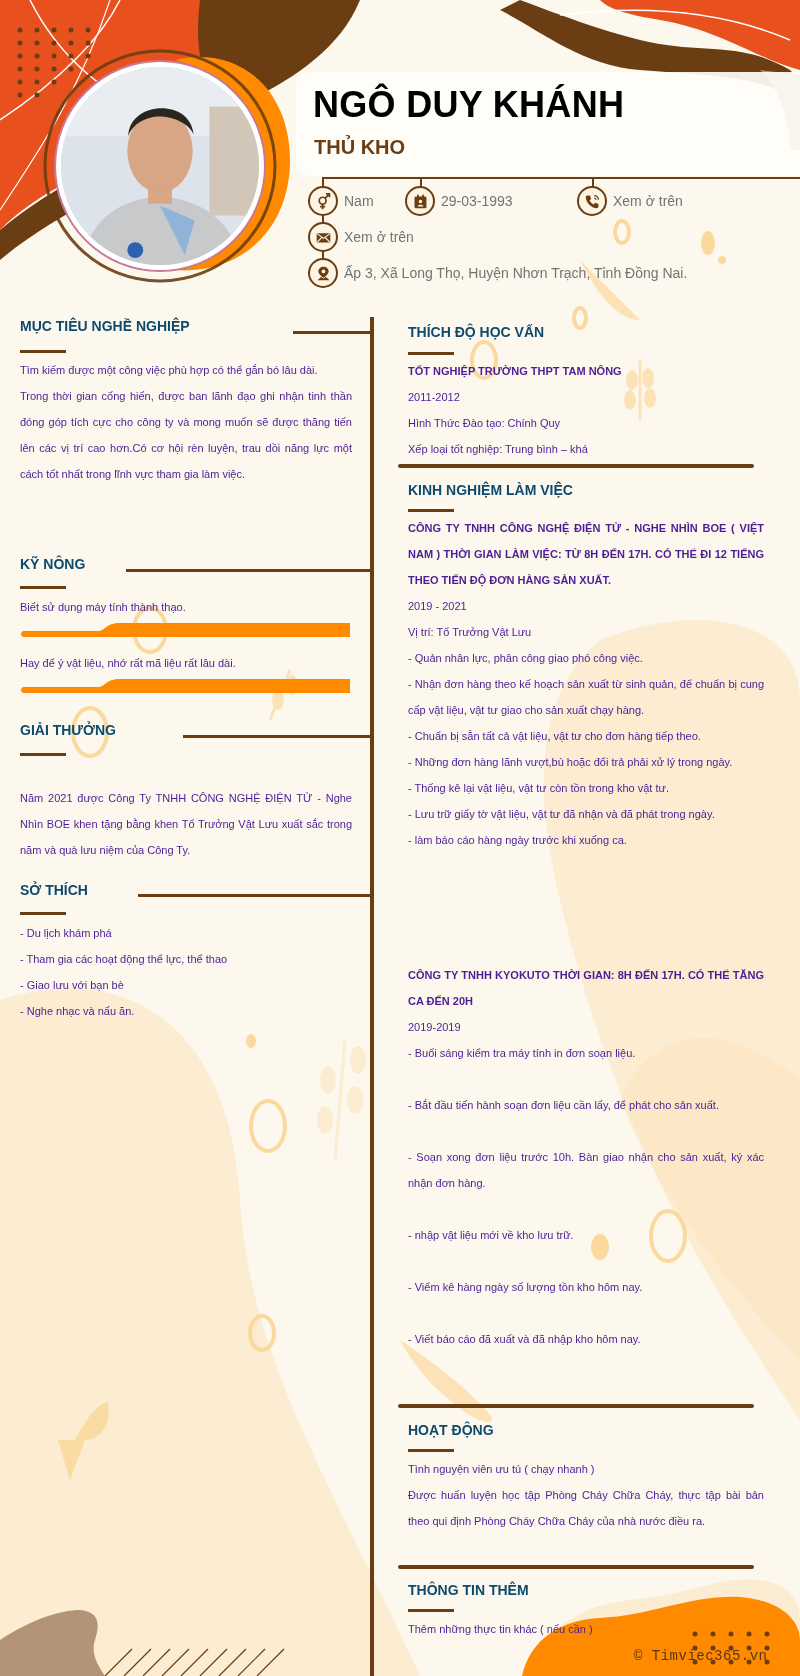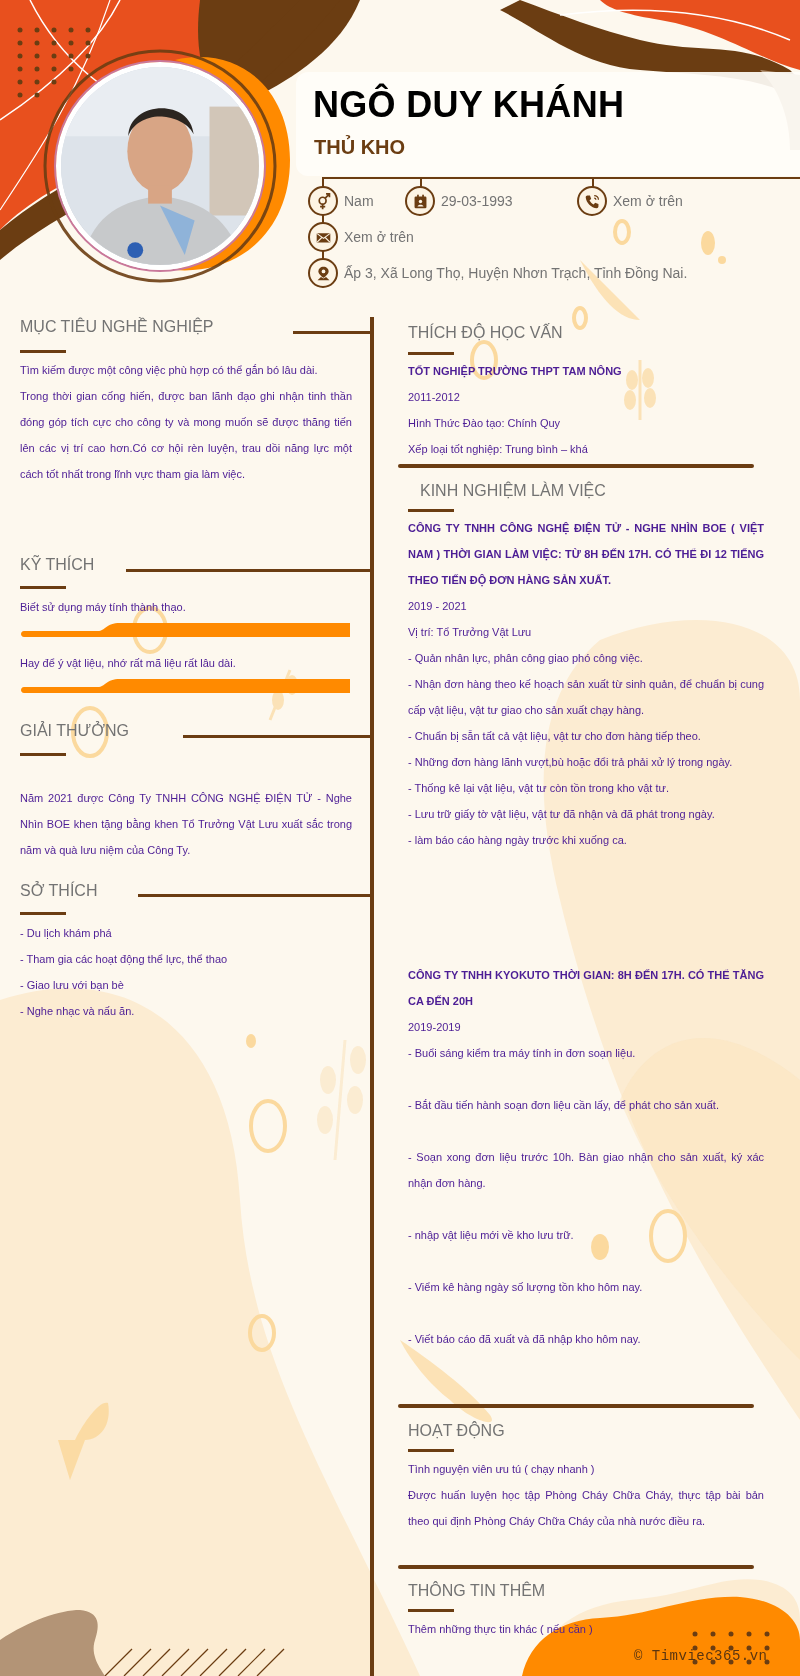--- a/index.html
+++ b/index.html
@@ -42,21 +42,21 @@
     width: 30px; height: 30px; border-radius: 50%; border: 2.5px solid #6b3d12;
     background: #fdf4e4; display: flex; align-items: center; justify-content: center;
     color: #6b3d12; flex-shrink: 0;
   }
   .ci .ico svg { width: 17px; height: 17px; }
 
   
   .vline { position: absolute; left: 370px; top: 317px; width: 4px; height: 1362px; background: #6b3d12; }
 
   .sec-title {
-    position: absolute; font-size: 16px; font-weight: 400; color: #737373; white-space: nowrap;
+    position: absolute; font-size: 14px; font-weight: 700; color: #0c4a6e; white-space: nowrap;
   }
   .sec-underline { position: absolute; width: 46px; height: 3px; background: #6b3d12; }
   .sec-connector { position: absolute; height: 3px; background: #6b3d12; }
   .rule { position: absolute; height: 4px; background: #6b3d12; border-radius: 2px; }
 
   .txt { position: absolute; font-size: 11px; line-height: 26px; color: #4c1d95; }
   .justify { text-align: justify; }
   .bold { font-weight: 700; }
 
   .skill-bar { position: absolute; left: 20px; width: 330px; height: 16px; }
@@ -266,21 +266,21 @@
   <div class="vline"></div>
 
   <div class="sec-title" style="left:20px; top:318px;">MỤC TIÊU NGHỀ NGHIỆP</div>
   <div class="sec-connector" style="left:293px; top:331px; width:79px;"></div>
   <div class="sec-underline" style="left:20px; top:350px;"></div>
   <div class="txt justify" style="left:20px; top:357px; width:332px;">
     <div>Tìm kiếm được một công việc phù hợp có thể gắn bó lâu dài.</div>
     <div>Trong thời gian cống hiến, được ban lãnh đạo ghi nhận tinh thần đóng góp tích cực cho công ty và mong muốn sẽ được thăng tiến lên các vị trí cao hơn.Có cơ hội rèn luyện, trau dồi năng lực một cách tốt nhất trong lĩnh vực tham gia làm việc.</div>
   </div>
 
-  <div class="sec-title" style="left:20px; top:556px;">KỸ THÍCH</div>
+  <div class="sec-title" style="left:20px; top:556px;">KỸ NÔNG</div>
   <div class="sec-connector" style="left:126px; top:569px; width:246px;"></div>
   <div class="sec-underline" style="left:20px; top:586px;"></div>
   <div class="txt" style="left:20px; top:594px; width:332px;">Biết sử dụng máy tính thành thạo.</div>
   <svg class="skill-bar" style="top:621px;" viewBox="0 0 330 16">
     <path d="M4 10 L78 10 C85 10 86 2 100 2 L330 2 L330 16 L4 16 C0 16 0 10 4 10 Z" fill="#ff8a00"></path>
   </svg>
   <div class="txt" style="left:20px; top:650px; width:332px;">Hay để ý vật liệu, nhớ rất mã liệu rất lâu dài.</div>
   <svg class="skill-bar" style="top:677px;" viewBox="0 0 330 16">
     <path d="M4 10 L78 10 C85 10 86 2 100 2 L330 2 L330 16 L4 16 C0 16 0 10 4 10 Z" fill="#ff8a00"></path>
   </svg>
@@ -303,21 +303,21 @@
   <div class="sec-title" style="left:408px; top:324px;">THÍCH ĐỘ HỌC VẤN</div>
   <div class="sec-underline" style="left:408px; top:352px;"></div>
   <div class="txt" style="left:408px; top:358px; width:356px;">
     <div class="bold">TỐT NGHIỆP TRƯỜNG THPT TAM NÔNG</div>
     <div>2011-2012</div>
     <div>Hình Thức Đào tạo: Chính Quy</div>
     <div>Xếp loại tốt nghiệp: Trung bình – khá</div>
   </div>
   <div class="rule" style="left:398px; top:464px; width:356px;"></div>
 
-  <div class="sec-title" style="left:420px; top:482px;text-align:right;">KINH NGHIỆM LÀM VIỆC</div>
+  <div class="sec-title" style="left:408px; top:482px;text-align:right;">KINH NGHIỆM LÀM VIỆC</div>
   <div class="sec-underline" style="left:408px; top:509px;"></div>
   <div class="txt justify" style="left:408px; top:515px; width:356px;">
     <div class="bold">CÔNG TY TNHH CÔNG NGHỆ ĐIỆN TỬ - NGHE NHÌN BOE ( VIỆT NAM ) THỜI GIAN LÀM VIỆC: TỪ 8H ĐẾN 17H. CÓ THỂ ĐI 12 TIẾNG THEO TIẾN ĐỘ ĐƠN HÀNG SẢN XUẤT.</div>
     <div>2019 - 2021</div>
     <div>Vị trí: Tổ Trưởng Vật Lưu</div>
     <div>- Quản nhân lực, phân công giao phó công việc.</div>
     <div>- Nhận đơn hàng theo kế hoạch sản xuất từ sinh quản, để chuẩn bị cung cấp vật liệu, vật tư giao cho sản xuất chạy hàng.</div>
     <div>- Chuẩn bị sẵn tất cả vật liệu, vật tư cho đơn hàng tiếp theo.</div>
     <div>- Những đơn hàng lãnh vượt,bù hoặc đổi trả phải xử lý trong ngày.</div>
     <div>- Thống kê lại vật liệu, vật tư còn tồn trong kho vật tư.</div>

